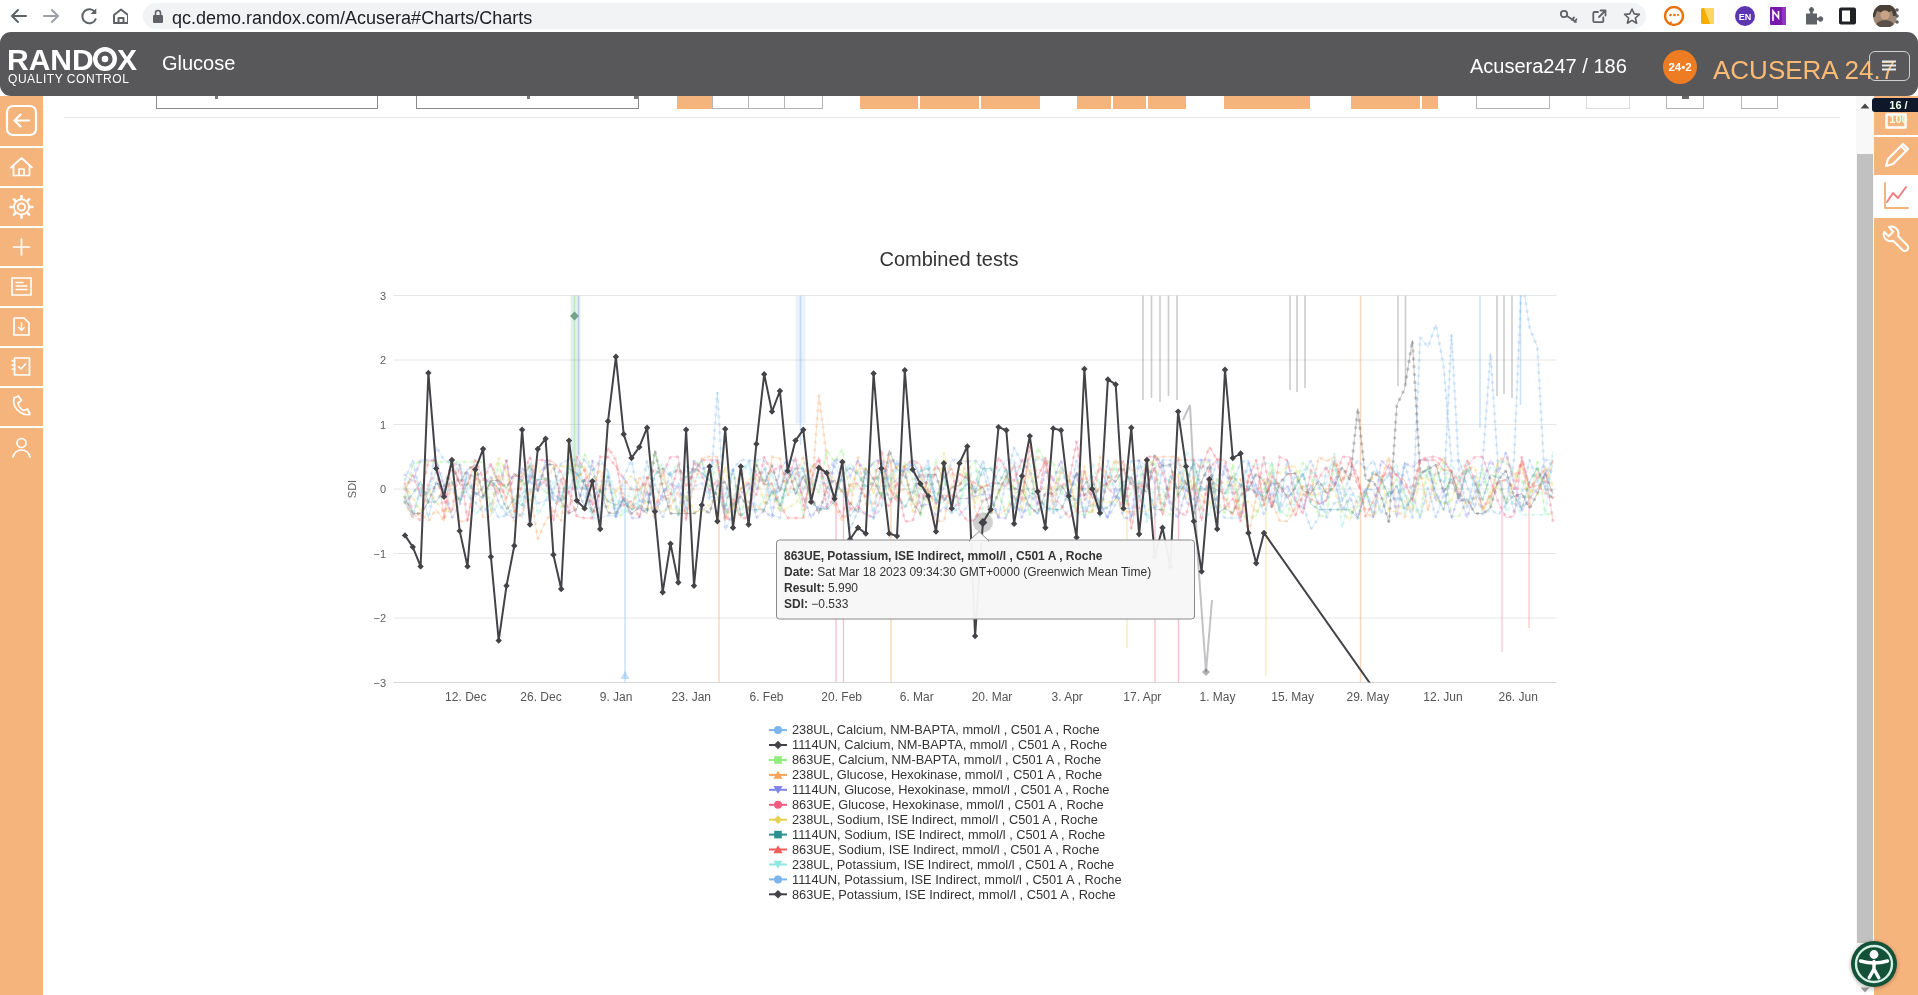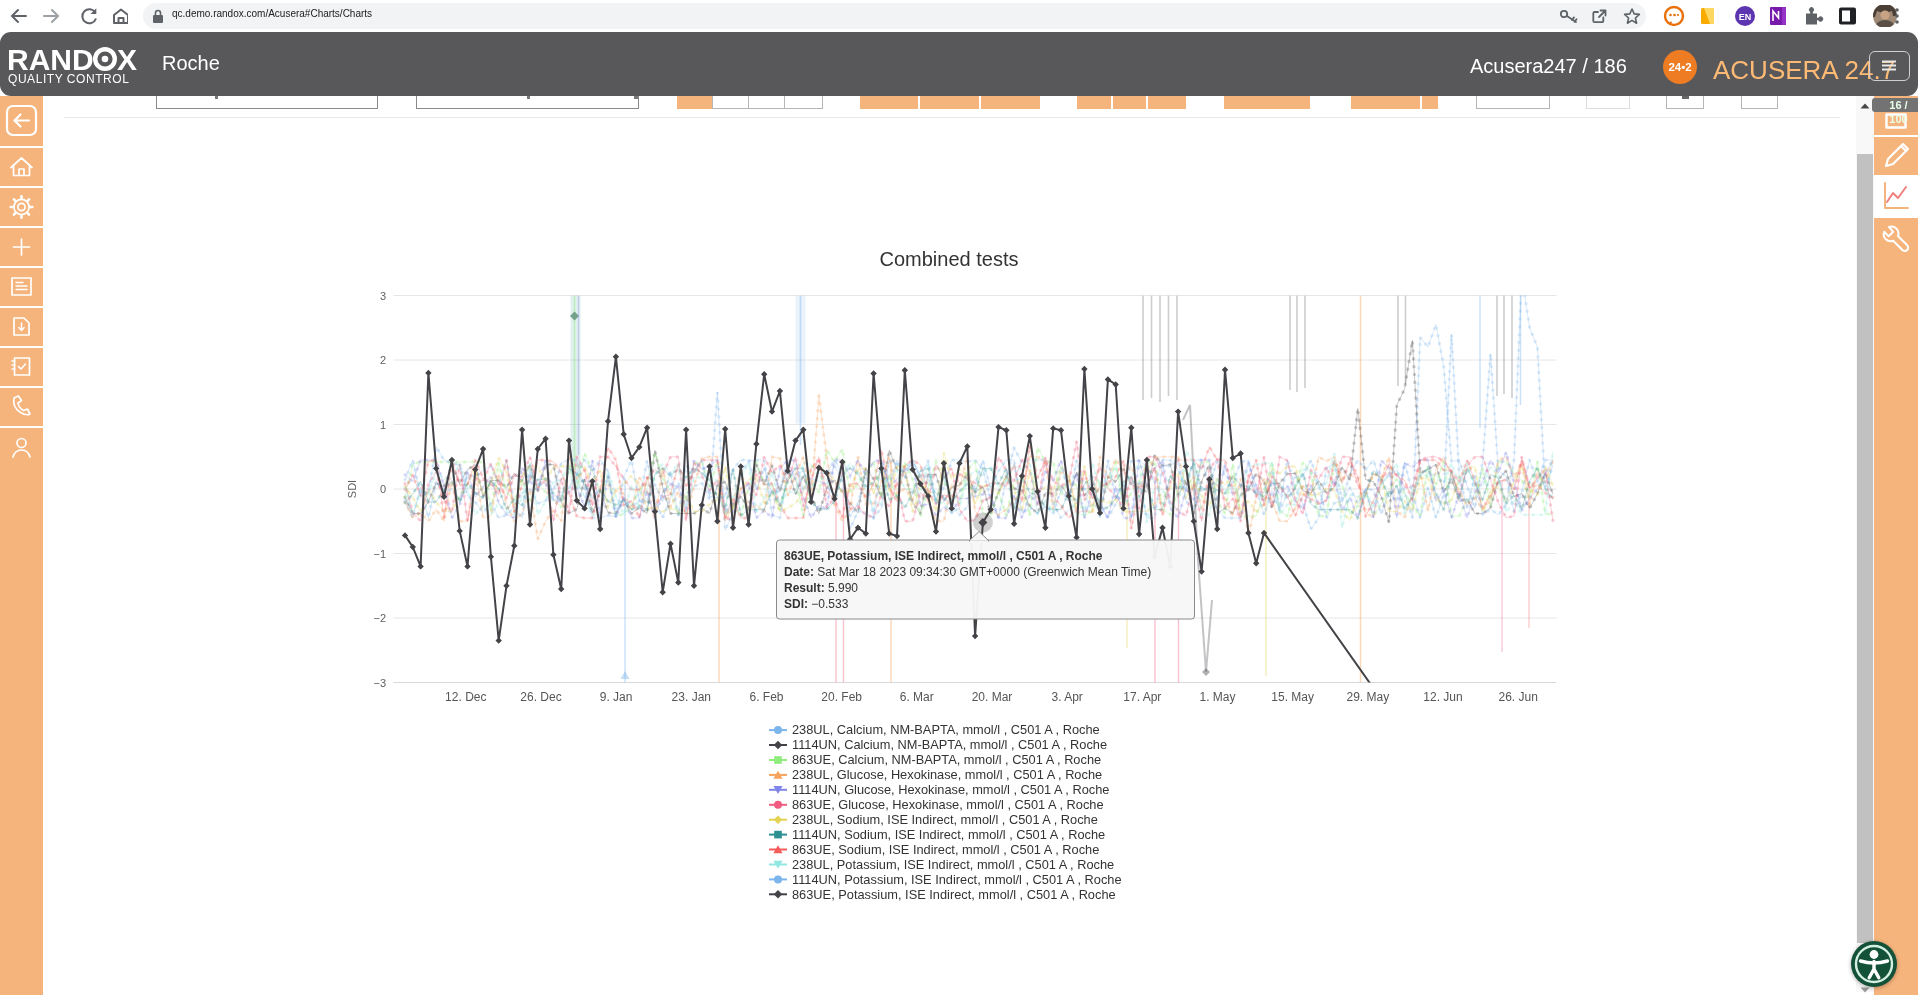--- a/index.html
+++ b/index.html
@@ -2,31 +2,31 @@
 <html><head>
 <meta charset="utf-8">
 <style>
 * { margin:0; padding:0; box-sizing:border-box; }
 html,body { width:1918px; height:995px; overflow:hidden; background:#fff; font-family:"Liberation Sans", sans-serif; }
 .abs { position:absolute; }
 #chart { position:absolute; left:0; top:0; }
 
 #chrome { position:absolute; left:0; top:0; width:1918px; height:32px; background:#fff; }
 #pill { position:absolute; left:143px; top:3px; width:1503px; height:26px; background:#f1f3f4; border-radius:13px; }
-#urltext { position:absolute; left:172px; top:8px; font-size:10px; color:#202124; }
+#urltext { position:absolute; left:172px; top:8px; font-size:18px; color:#202124; }
 
 #hdr { position:absolute; left:0; top:32px; width:1918px; height:64px; background:#58585a;border-radius:11px; }
 
 #lsb { position:absolute; left:0; top:96px; width:43px; height:899px; background:#f6b47d; }
 
 #rgap { position:absolute; left:1840px; top:96px; width:16px; height:899px; background:#fff; }
 #rsb { position:absolute; left:1856px; top:96px; width:18px; height:896px; background:#f8f8f8; }
 #rthumb { position:absolute; left:1857px; top:154px; width:16px; height:789px; background:#c1c1c1; }
 #rpanel { position:absolute; left:1874px; top:96px; width:44px; height:899px; background:#f6b47d; }
-#gbadge { position:absolute; left:1872px; top:98px; width:46px; height:14px; background:#737373; border-radius:3px 0 0 3px; color:#eaffea; font-size:11px; font-weight:bold; text-align:center; line-height:14px;padding-left:7px; }
+#gbadge { position:absolute; left:1872px; top:98px; width:46px; height:14px; background:#0f172a; border-radius:3px 0 0 3px; color:#eaffea; font-size:11px; font-weight:bold; text-align:center; line-height:14px;padding-left:7px; }
 
 .tb { position:absolute; top:96px; height:12.5px; background:#f6b47d; }
 .tw { position:absolute; top:96px; height:12.5px; background:#fff; border:1px solid #8a8a8a; border-top:none; }
 .twl { position:absolute; top:96px; height:12.5px; background:#fff; border:1px solid #b5b5b5; border-top:none; }
 #sepline { position:absolute; left:64px; top:117px; width:1784px; height:1px; background:#e8e8e8; }
 #acc { position:absolute; left:1851px; top:941px; width:46px; height:46px; border-radius:50%; background:#135138; box-shadow:0 1px 4px rgba(0,0,0,0.3); }
 </style>
 </head>
 <body>
 <svg id="chart" width="1918" height="995" viewBox="0 0 1918 995" font-family="Liberation Sans, sans-serif">
@@ -255,21 +255,21 @@
 </div>
 
 <div id="hdr">
   <svg class="abs" style="left:7px;top:13px" width="140" height="42" viewBox="0 0 140 42">
     <text x="0" y="25" font-size="30" font-weight="bold" fill="#fff" font-family="Liberation Sans" letter-spacing="0">RAND</text>
     <circle cx="98" cy="14" r="9.8" fill="none" stroke="#fff" stroke-width="4.4"></circle>
     <circle cx="98" cy="14" r="3.3" fill="#fff"></circle>
     <text x="110" y="25" font-size="30" font-weight="bold" fill="#fff" font-family="Liberation Sans">X</text>
     <text x="1" y="38" font-size="12.0" fill="#fff" font-family="Liberation Sans" letter-spacing="0.55">QUALITY CONTROL</text>
   </svg>
-  <span class="abs" style="left:162px;top:20px;font-size:20px;color:#fff;">Roche</span>
+  <span class="abs" style="left:162px;top:20px;font-size:20px;color:#fff;">Glucose</span>
   <span class="abs" style="left:1470px;top:23px;font-size:20px;color:#fff;">Acusera247 / 186</span>
   <div class="abs" style="left:1663px;top:18px;width:34px;height:34px;border-radius:50%;background:#ee7c23;color:#fff;font-size:11.5px;font-weight:bold;text-align:center;line-height:34px;">24•2</div>
   <span class="abs" style="left:1713px;top:23px;font-size:26px;color:#fdba74;">ACUSERA 24.7</span>
   <div class="abs" style="left:1869px;top:19px;width:41px;height:30px;border:1.5px solid #cfcfcf;border-radius:6px;">
     <svg width="38" height="27" viewBox="0 0 38 27">
         <g stroke="#e8e8e8" stroke-width="1.8">
           <path d="M12 9.5 h14 M12 13.5 h14 M12 17.5 h14"></path>
         </g>
       </svg>
   </div>

